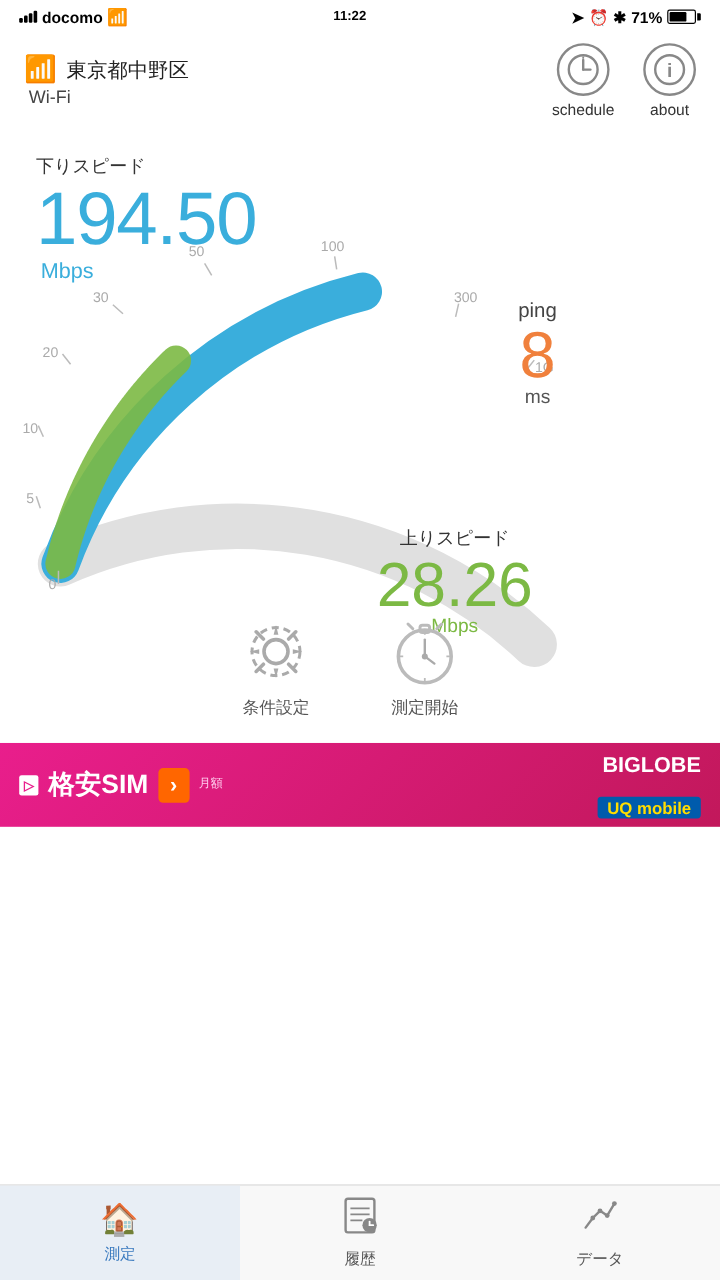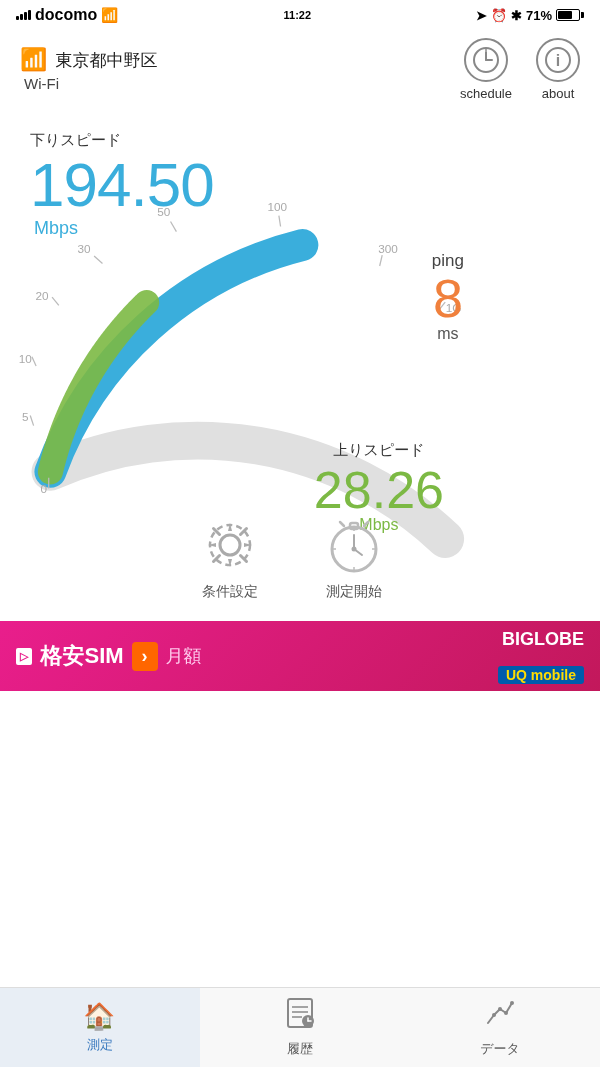--- a/index.html
+++ b/index.html
@@ -362,21 +362,21 @@
 <div class="page-wrapper">
 
   <div class="status-bar">
     <div class="status-left">
       <div class="signal-bars">
         <span style="height:4px"></span>
         <span style="height:6px"></span>
         <span style="height:8px"></span>
         <span style="height:10px"></span>
       </div>
-      <span style="font-size:16px; font-weight:600;">docomo</span>
+      <span style="font-size:13px; font-weight:600;">docomo</span>
       <span style="font-size:14px;">📶</span>
     </div>
     <div style="font-size:11px; font-weight:600;">11:22</div>
     <div class="status-right">
       <span style="font-size:13px;">➤</span>
       <span style="font-size:13px;">⏰</span>
       <span style="font-size:13px;">✱</span>
       <span style="font-size:13px;">71%</span>
       <div class="battery-icon">
         <div class="battery-body">
@@ -531,21 +531,21 @@
         </div>
       </div>
     </div>
   </div>
 
   <div class="ad-banner">
     <span class="ad-tag">▷</span>
     <span class="ad-text-main">格安SIM</span>
     <div class="arrow-badge" style="font-size:18px;">›</div>
     <div style="display:flex; flex-direction:column; align-items:flex-start; line-height:1;">
-      <span style="font-size:18px; color:#ffccee;">月額</span>
+      <span style="font-size:10px; color:#ffccee;">月額</span>
     </div>
     <div class="ad-logo-area">
       <span class="biglobe-logo">BIGLOBE</span>
       <span class="uq-logo">UQ mobile</span>
     </div>
   </div>
 
   <div class="tab-bar">
     <div class="tab-item active">
       <div class="tab-icon">🏠</div>

